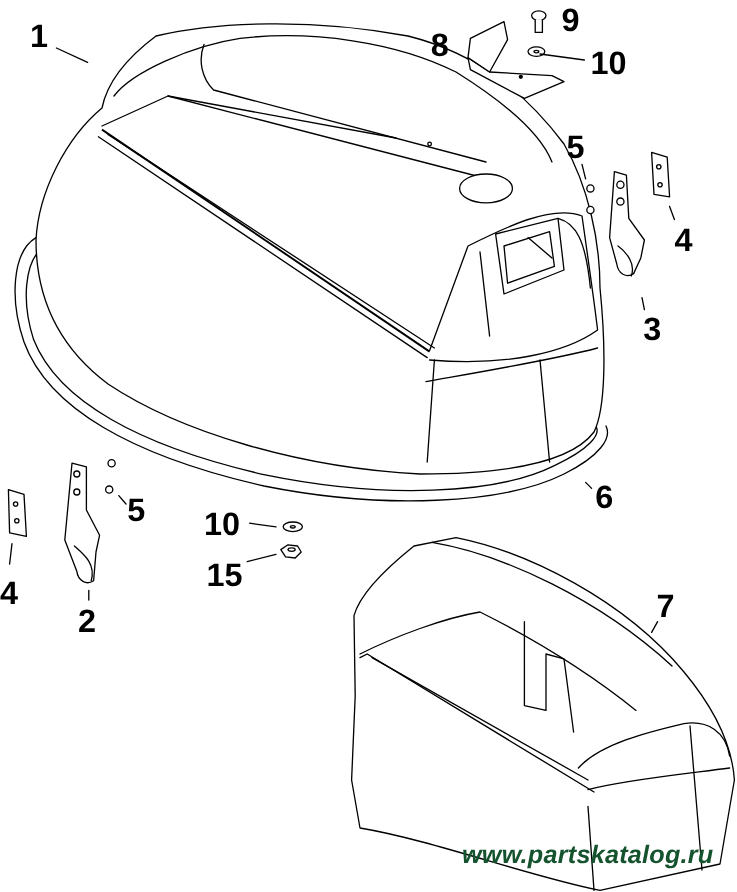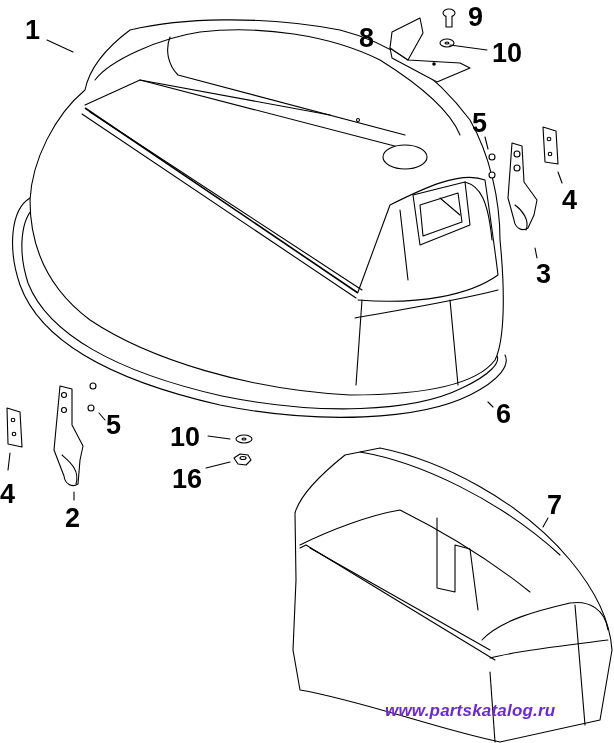--- a/index.html
+++ b/index.html
@@ -1,19 +1,19 @@
 <!DOCTYPE html>
 <html><head>
 <meta charset="utf-8">
 <style>
   html, body { margin: 0; padding: 0; background: #ffffff; }
   body { width: 614px; height: 743px; position: relative; overflow: hidden; font-family: "Liberation Sans", sans-serif; }
   #diagram { position: absolute; left: 0; top: 0; width: 614px; height: 743px; }
   .callout { position: absolute; font-family: "Liberation Sans", sans-serif; font-weight: bold; font-size: 27px; color: #000; line-height: 1; }
-  .watermark { position: absolute; left: 385px; top: 701px; font-family: "Liberation Sans", sans-serif; font-weight: bold; font-style: italic; font-size: 17px; color: #6d28d9; letter-spacing: 0.2px; }
+  .watermark { position: absolute; left: 385px; top: 701px; font-family: "Liberation Sans", sans-serif; font-weight: bold; font-style: italic; font-size: 21px; color: #14532d; letter-spacing: 0.2px; }
   svg .ln { fill: none; stroke: #000; stroke-width: 1.1; stroke-linejoin: round; stroke-linecap: round; }
   svg .thk { fill: none; stroke: #000; stroke-width: 1.6; stroke-linejoin: round; }
   svg .wh { fill: #fff; stroke: #000; stroke-width: 1.1; stroke-linejoin: round; }
 </style>
 </head>
 <body>
 
 <div id="diagram">
   <svg width="614" height="743" viewBox="0 0 614 743">
 
@@ -143,19 +143,19 @@
   <span class="callout" style="left:25px;top:17px;">1</span>
   <span class="callout" style="left:359px;top:25px;">8</span>
   <span class="callout" style="left:468px;top:4px;">9</span>
   <span class="callout" style="left:492px;top:40px;">10</span>
   <span class="callout" style="left:472px;top:110px;">5</span>
   <span class="callout" style="left:562px;top:187px;">4</span>
   <span class="callout" style="left:536px;top:261px;">3</span>
   <span class="callout" style="left:106px;top:412px;">5</span>
   <span class="callout" style="left:496px;top:401px;">6</span>
   <span class="callout" style="left:170px;top:424px;">10</span>
-  <span class="callout" style="left:172px;top:466px;">16</span>
+  <span class="callout" style="left:172px;top:466px;">15</span>
   <span class="callout" style="left:0px;top:481px;">4</span>
   <span class="callout" style="left:65px;top:505px;">2</span>
   <span class="callout" style="left:547px;top:492px;">7</span>
 
   <span class="watermark">www.partskatalog.ru</span>
 </div>
 
 </body></html>

